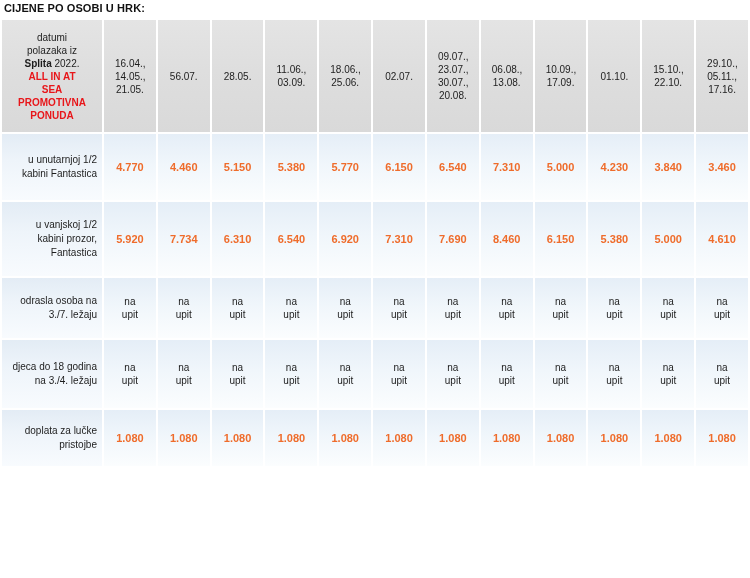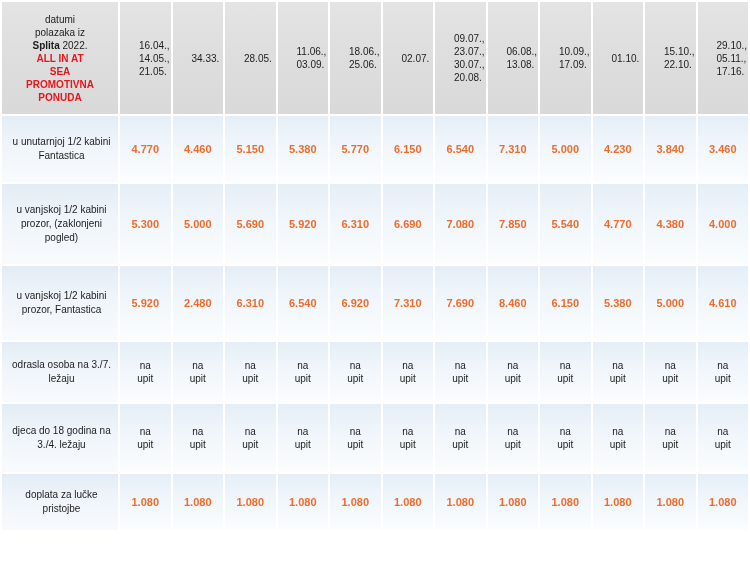--- a/index.html
+++ b/index.html
@@ -37,21 +37,21 @@
     width: 750px;
     table-layout: fixed;
     font-size: 10px;
   }
 
   
   th.corner-cell,
   th.date-cell {
     background: linear-gradient(to bottom, #e4e4e4 0%, #dedede 45%, #d9d9d9 100%);
     border: none;
-    padding: 4px 19px;
+    padding: 4px 11px;
     vertical-align: middle;
     font-weight: normal;
     font-size: 10px;
     line-height: 13px;
     color: #1d1d1d;
     height: 104px;
   }
 
   th.corner-cell {
     text-align: center;
@@ -66,21 +66,21 @@
   .corner-promo {
     display: block;
     color: #e8161a;
     font-weight: bold;
     line-height: 13px;
   }
 
   
   td.row-label {
     background: linear-gradient(to bottom, #e3ecf5 0%, #eef4fa 40%, #f8fbfe 100%);
-    text-align: center;
+    text-align: right;
     vertical-align: middle;
     padding: 5px 5px 5px 8px;
     font-size: 10px;
     line-height: 14px;
     color: #1d1d1d;
     width: 78px;
   }
 
   td.value-cell {
     background: linear-gradient(to bottom, #e5eef7 0%, #f0f6fb 45%, #fbfdfe 100%);
@@ -110,40 +110,41 @@
   tr.r-cabin-balcony td { height: 62px; }
   tr.r-adult-extra td { height: 50px; }
   tr.r-child-extra td { height: 58px; }
   tr.r-port-fees td { height: 46px; }
 </style>
 </head>
 <body>
 
 <div class="page">
 
+  <div class="title">CIJENE PO OSOBI U HRK:</div>
 
   <table class="price-table">
     <thead>
       <tr>
         <th class="corner-cell">
           <span class="corner-line">datumi</span>
           <span class="corner-line">polazaka iz</span>
           <span class="corner-line"><span class="corner-bold">Splita</span><span> 2022.</span></span>
           <span class="corner-promo">ALL IN AT</span>
           <span class="corner-promo">SEA</span>
           <span class="corner-promo">PROMOTIVNA</span>
           <span class="corner-promo">PONUDA</span>
         </th>
       <th class="date-cell">
             <span class="corner-line">16.04.,</span>
             <span class="corner-line">14.05.,</span>
             <span class="corner-line">21.05.</span>
           </th>
           <th class="date-cell">
-            <span class="corner-line">34.33.</span>
+            <span class="corner-line">56.07.</span>
           </th>
           <th class="date-cell">
             <span class="corner-line">28.05.</span>
           </th>
           <th class="date-cell">
             <span class="corner-line">11.06.,</span>
             <span class="corner-line">03.09.</span>
           </th>
           <th class="date-cell">
             <span class="corner-line">18.06.,</span>
@@ -189,39 +190,24 @@
           <td class="value-cell price">5.380</td>
           <td class="value-cell price">5.770</td>
           <td class="value-cell price">6.150</td>
           <td class="value-cell price">6.540</td>
           <td class="value-cell price">7.310</td>
           <td class="value-cell price">5.000</td>
           <td class="value-cell price">4.230</td>
           <td class="value-cell price">3.840</td>
           <td class="value-cell price">3.460</td>
         </tr>
-        <tr class="r-cabin-window-obstructed">
-          <td class="row-label">u vanjskoj 1/2 kabini prozor, (zaklonjeni pogled)</td>
-          <td class="value-cell price">5.300</td>
-          <td class="value-cell price">5.000</td>
-          <td class="value-cell price">5.690</td>
-          <td class="value-cell price">5.920</td>
-          <td class="value-cell price">6.310</td>
-          <td class="value-cell price">6.690</td>
-          <td class="value-cell price">7.080</td>
-          <td class="value-cell price">7.850</td>
-          <td class="value-cell price">5.540</td>
-          <td class="value-cell price">4.770</td>
-          <td class="value-cell price">4.380</td>
-          <td class="value-cell price">4.000</td>
-        </tr>
         <tr class="r-cabin-window">
           <td class="row-label">u vanjskoj 1/2 kabini prozor, Fantastica</td>
           <td class="value-cell price">5.920</td>
-          <td class="value-cell price">2.480</td>
+          <td class="value-cell price">7.734</td>
           <td class="value-cell price">6.310</td>
           <td class="value-cell price">6.540</td>
           <td class="value-cell price">6.920</td>
           <td class="value-cell price">7.310</td>
           <td class="value-cell price">7.690</td>
           <td class="value-cell price">8.460</td>
           <td class="value-cell price">6.150</td>
           <td class="value-cell price">5.380</td>
           <td class="value-cell price">5.000</td>
           <td class="value-cell price">4.610</td>

